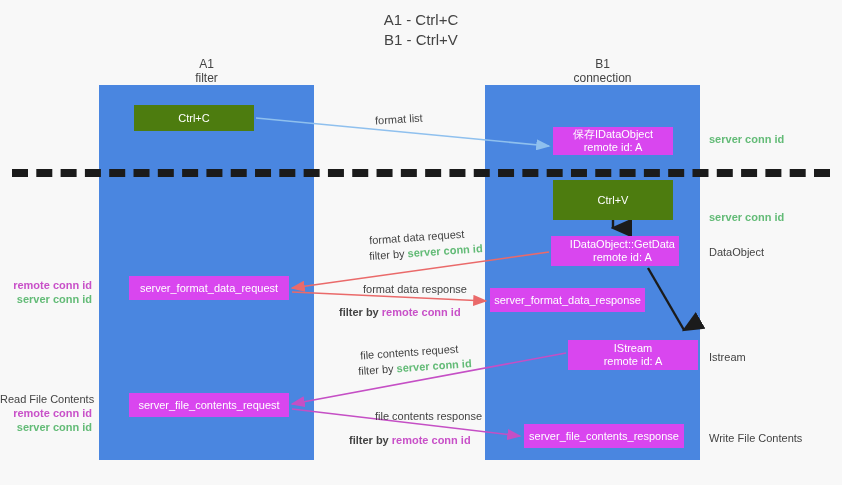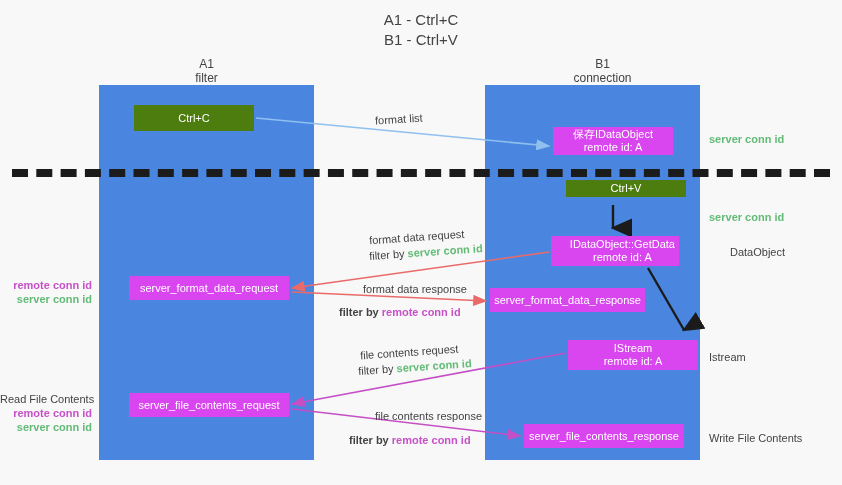--- a/index.html
+++ b/index.html
@@ -40,36 +40,36 @@
   .node{
     display:flex;align-items:center;justify-content:center;
     text-align:center;color:#ffffff;font-size:11px;line-height:13px;
     box-sizing:border-box;padding:2px 4px;
   }
   .green{background:#4d7c0f;}
   .orange{background:#d946ef;}
 
   #n-ctrlc{left:134px;top:105px;width:120px;height:26px;}
   #n-save{left:553px;top:127px;width:120px;height:28px;}
-  #n-ctrlv{left:566px;top:180px;width:120px;height:17px;}
+  #n-ctrlv{left:553px;top:180px;width:120px;height:40px;}
   #n-getdata{left:551px;top:236px;width:128px;height:30px;justify-content:flex-end;}
   #n-fdreq{left:129px;top:276px;width:160px;height:24px;}
   #n-fdresp{left:490px;top:288px;width:155px;height:24px;}
   #n-istream{left:568px;top:340px;width:130px;height:30px;}
   #n-fcreq{left:129px;top:393px;width:160px;height:24px;}
   #n-fcresp{left:524px;top:424px;width:160px;height:24px;}
 
   
   .right-note{font-size:11px;line-height:14px;white-space:nowrap;}
   .green-t{color:#63bb77;font-weight:bold;}
   .purple-t{color:#c850c8;font-weight:bold;}
   .plain-t{color:#434343;}
   #r-serv1{left:709px;top:132px;}
   #r-serv2{left:709px;top:210px;}
-  #r-dataobject{left:730px;top:245px;}
+  #r-dataobject{left:709px;top:245px;}
   #r-istream{left:709px;top:350px;}
   #r-write{left:709px;top:431px;}
 
   
   .left-note{font-size:11px;line-height:14px;text-align:right;white-space:nowrap;}
   #l-fd{left:0;top:278px;width:92px;}
   #l-read{left:0;top:392px;width:92px;}
   #l-read .hdr{color:#434343;font-weight:normal;}
 
   

